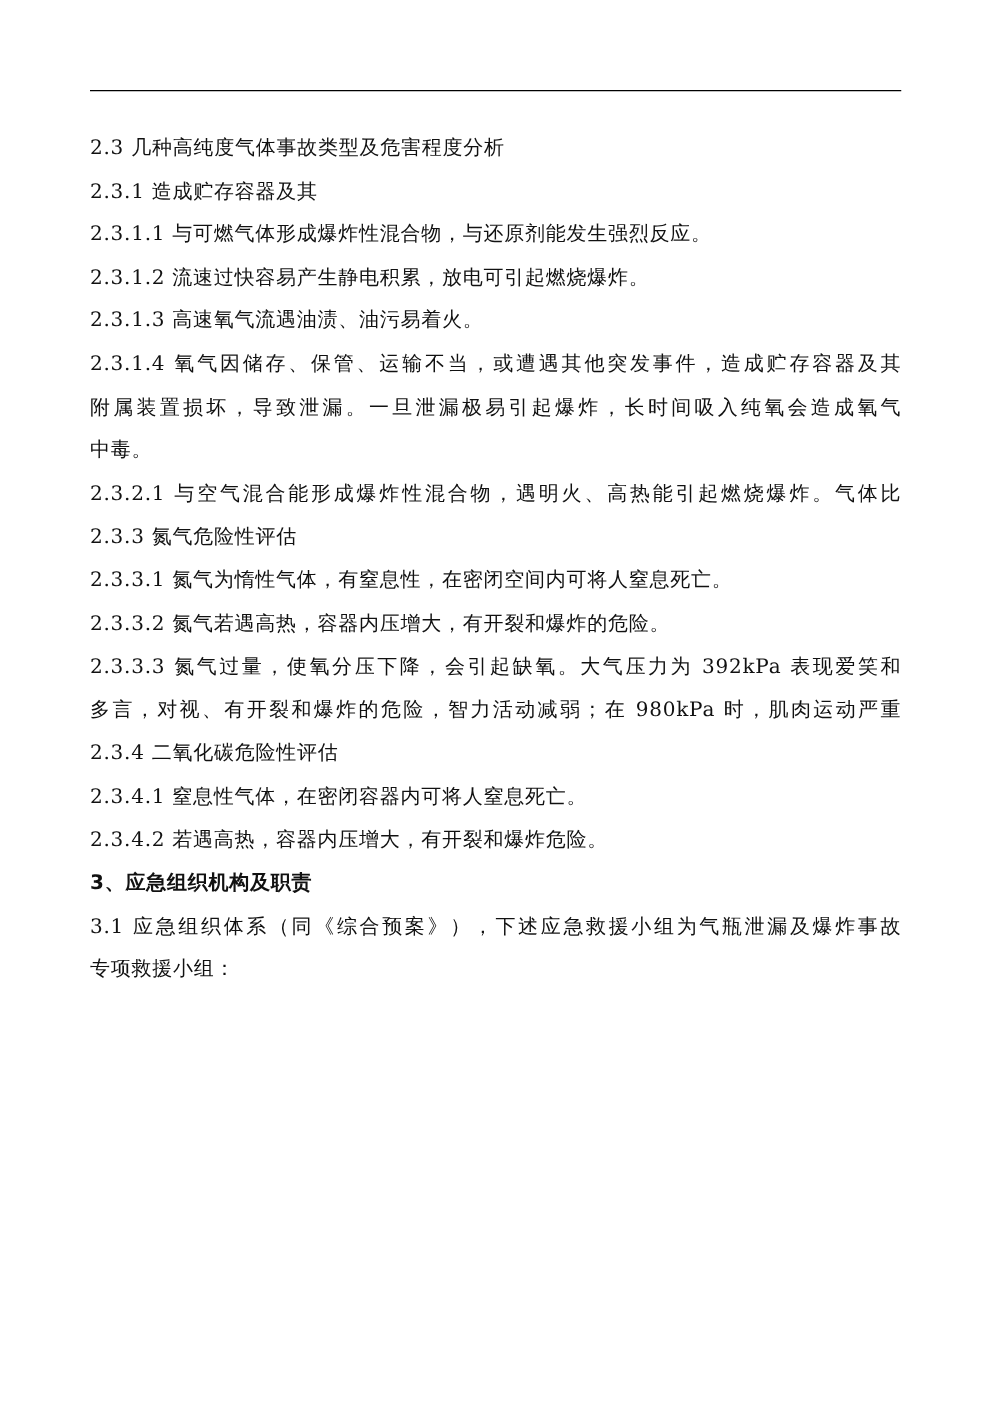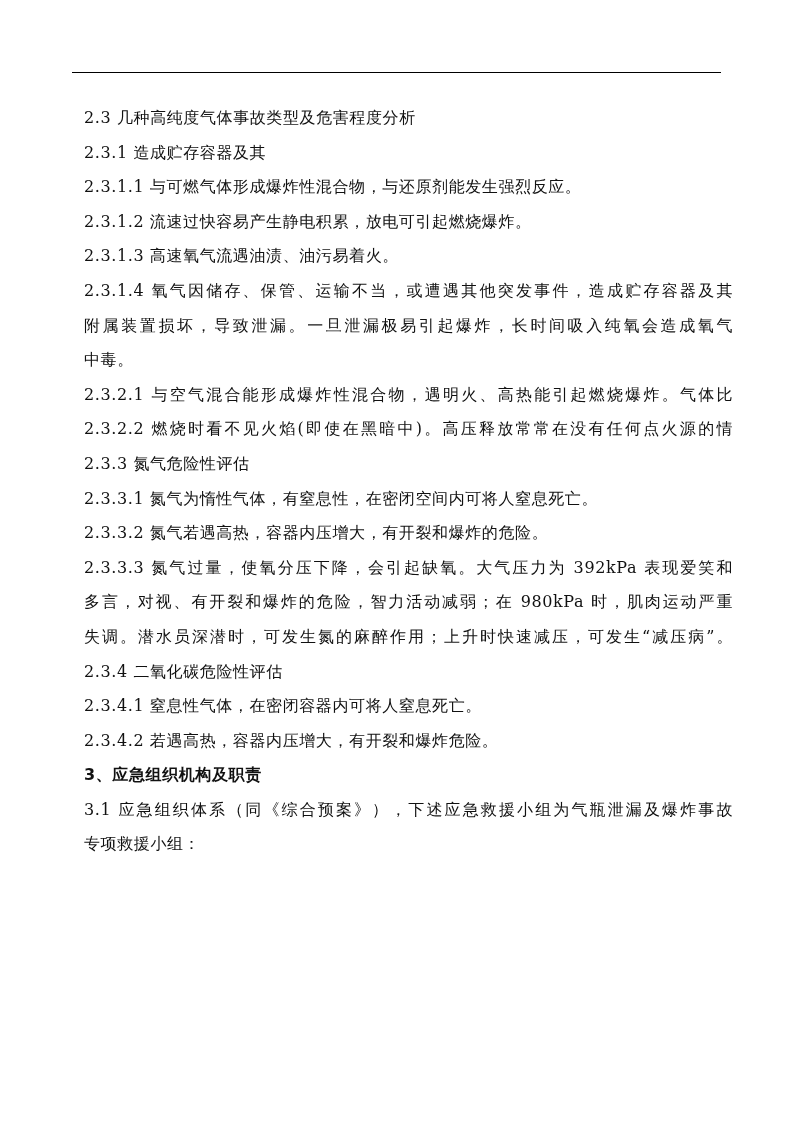--- a/index.html
+++ b/index.html
@@ -1,46 +1,44 @@
 <!DOCTYPE html>
 <html><head>
 <meta charset="utf-8">
 <style>
   html, body { margin: 0; padding: 0; background: #ffffff; }
   body { width: 793px; height: 1122px; position: relative; overflow: hidden;
          font-family: "DejaVu Serif", "Liberation Serif", serif; color: #111; }
   .rule { position: absolute; left: 72px; top: 72px; width: 649px; height: 0;
           border-top: 1.2px solid #000; }
-  .content { position: absolute; left: 72px; top: 101px; width: 649px; margin-left: 12px; }
+  .content { position: absolute; left: 72px; top: 101px; width: 649px; }
   .line { font-size: 16px; line-height: 34.6px; height: 34.6px; white-space: nowrap;
           letter-spacing: 0.6px; overflow: visible; }
   .line.just { text-align: justify; text-align-last: justify; white-space: normal; overflow: hidden; }
   .bold { font-family: "DejaVu Sans", "Liberation Sans", sans-serif; font-weight: bold; }
 </style>
 </head>
 <body>
 
 <div class="rule"></div>
 
 <div class="content">
   <div class="line">2.3 几种高纯度气体事故类型及危害程度分析</div>
   <div class="line">2.3.1  造成贮存容器及其</div>
   <div class="line">2.3.1.1 与可燃气体形成爆炸性混合物，与还原剂能发生强烈反应。</div>
   <div class="line">2.3.1.2 流速过快容易产生静电积累，放电可引起燃烧爆炸。</div>
   <div class="line">2.3.1.3 高速氧气流遇油渍、油污易着火。</div>
   <div class="line just">2.3.1.4 氧气因储存、保管、运输不当，或遭遇其他突发事件，造成贮存容器及其</div>
   <div class="line just">附属装置损坏，导致泄漏。一旦泄漏极易引起爆炸，长时间吸入纯氧会造成氧气</div>
   <div class="line">中毒。</div>
   <div class="line just">2.3.2.1 与空气混合能形成爆炸性混合物，遇明火、高热能引起燃烧爆炸。气体比</div>
-  <div class="line just">2.3.2.2 燃烧时看不见火焰(即使在黑暗中)。高压释放常常在没有任何点火源的情</div>
   <div class="line">2.3.3  氮气危险性评估</div>
   <div class="line">2.3.3.1 氮气为惰性气体，有窒息性，在密闭空间内可将人窒息死亡。</div>
   <div class="line">2.3.3.2 氮气若遇高热，容器内压增大，有开裂和爆炸的危险。</div>
   <div class="line just">2.3.3.3 氮气过量，使氧分压下降，会引起缺氧。大气压力为 392kPa 表现爱笑和</div>
   <div class="line just">多言，对视、有开裂和爆炸的危险，智力活动减弱；在 980kPa 时，肌肉运动严重</div>
-  <div class="line just">失调。潜水员深潜时，可发生氮的麻醉作用；上升时快速减压，可发生“减压病”。</div>
   <div class="line">2.3.4 二氧化碳危险性评估</div>
   <div class="line">2.3.4.1 窒息性气体，在密闭容器内可将人窒息死亡。</div>
   <div class="line">2.3.4.2 若遇高热，容器内压增大，有开裂和爆炸危险。</div>
   <div class="line bold">3、应急组织机构及职责</div>
   <div class="line just">3.1  应急组织体系（同《综合预案》），下述应急救援小组为气瓶泄漏及爆炸事故</div>
   <div class="line">专项救援小组：</div>
 </div>
 
 </body></html>

